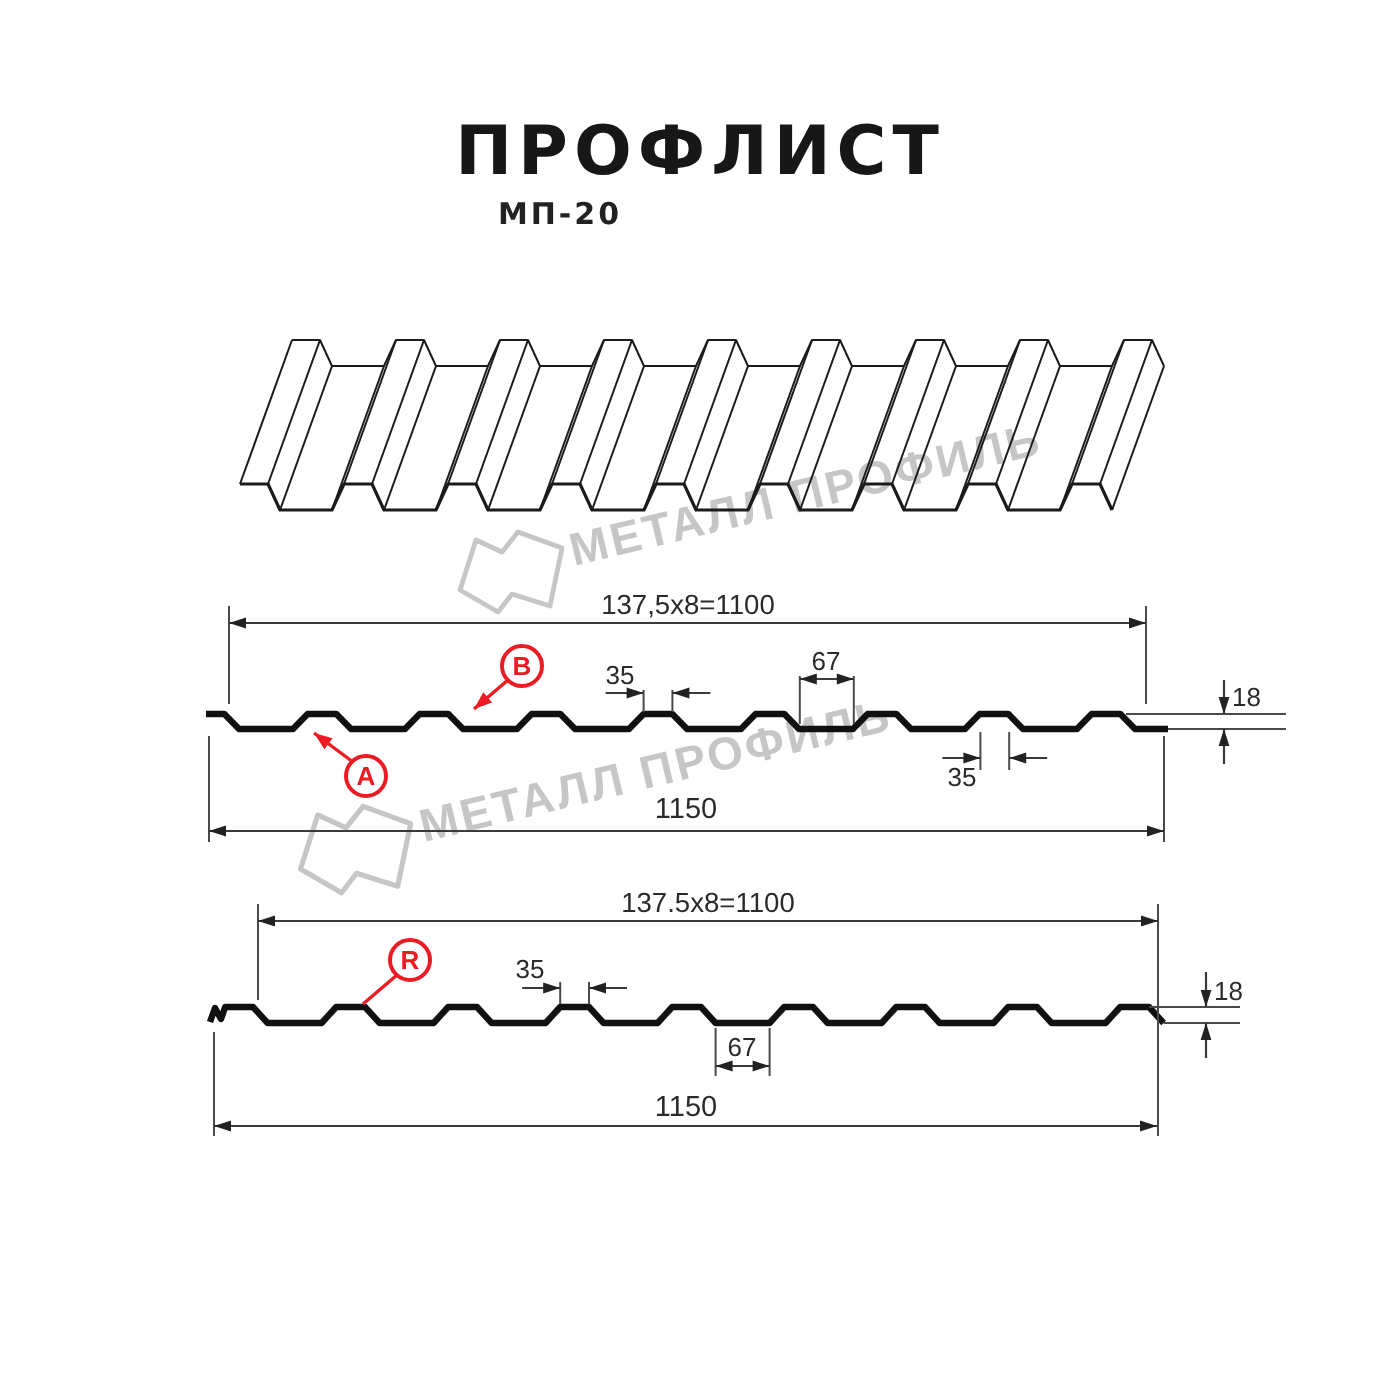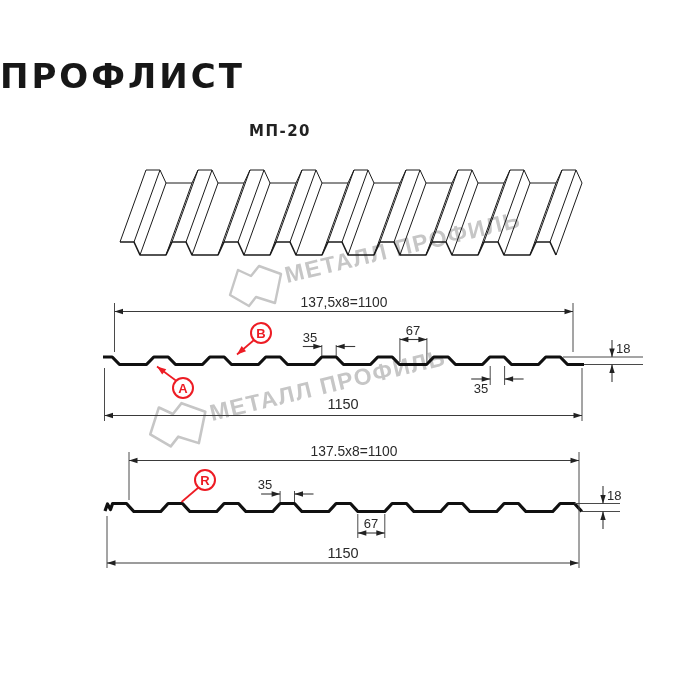--- a/index.html
+++ b/index.html
@@ -1,23 +1,23 @@
 <!DOCTYPE html>
 <html><head>
 <meta charset="utf-8">
 <style>
   html,body{margin:0;padding:0;background:#fff;}
   .page{position:relative;width:700px;height:700px;background:#ffffff;overflow:hidden;
         font-family:"Liberation Sans",sans-serif;}
-  .title{position:absolute;top:56px;left:0;width:700px;
+  .title{position:absolute;top:56px;left:0;width:700px;text-align:center;
          font-family:"DejaVu Sans",sans-serif;font-weight:bold;font-size:34px;
          letter-spacing:3px;color:#171717;}
   .subtitle{position:absolute;top:98px;left:0;width:560px;text-align:center;
          font-family:"DejaVu Sans",sans-serif;font-weight:bold;font-size:15px;
-         letter-spacing:1.5px;color:#222;margin-top:24px;}
+         letter-spacing:1.5px;color:#222;}
   .footnote{position:absolute;top:617px;left:0;width:700px;text-align:center;
          font-family:"DejaVu Sans",sans-serif;font-size:15px;
          letter-spacing:0.5px;color:#2d2d2d;}
   svg{position:absolute;left:0;top:0;}
   text.dim{font-family:"Liberation Sans",sans-serif;font-size:13px;fill:#2a2a2a;}
   text.dimL{font-family:"Liberation Sans",sans-serif;font-size:13.8px;fill:#2a2a2a;}
   text.dimW{font-family:"Liberation Sans",sans-serif;font-size:14.5px;fill:#2a2a2a;}
   text.plabel{font-family:"Liberation Sans",sans-serif;font-weight:bold;font-size:13px;}
   text.wmtext{font-family:"Liberation Sans",sans-serif;font-weight:bold;font-size:23px;
          letter-spacing:1.5px;}

